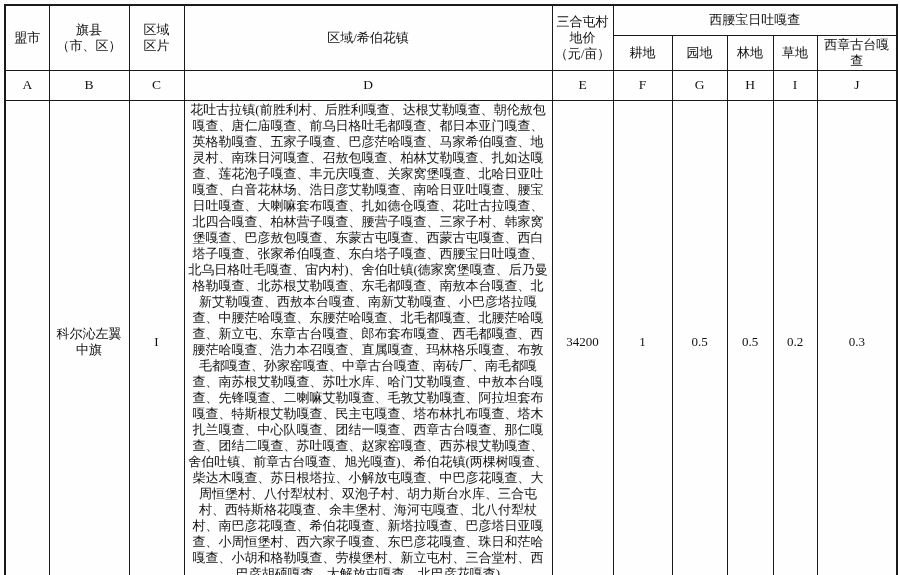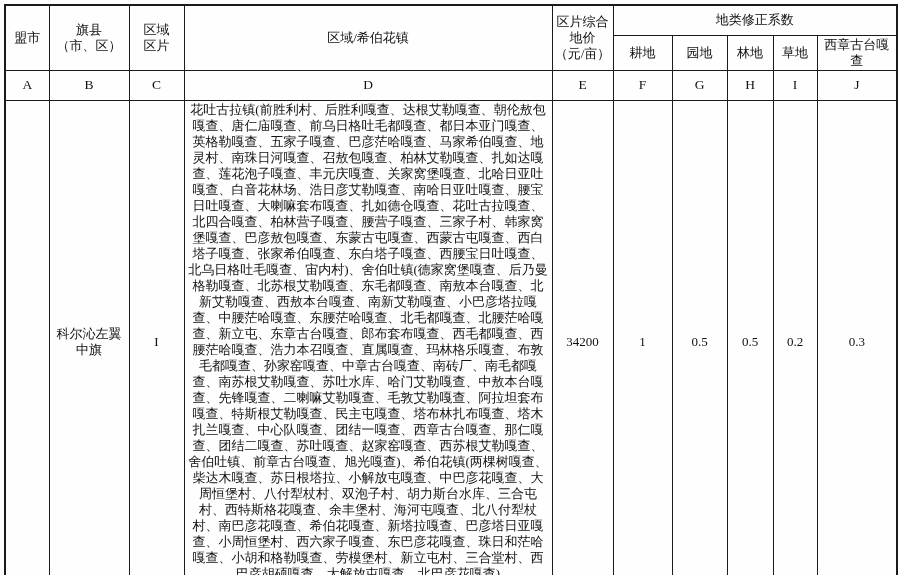--- a/index.html
+++ b/index.html
@@ -76,24 +76,24 @@
       <col style="width:80px">
     </colgroup>
     <tbody>
       <tr class="hdr-top">
         <th rowspan="2">盟市</th>
         <th rowspan="2">旗县
 （市、区）</th>
         <th rowspan="2">区域
 区片</th>
         <th rowspan="2">区域/希伯花镇</th>
-        <th rowspan="2">区片综合
+        <th rowspan="2">三合屯村
 地价
 （元/亩）</th>
-        <th colspan="5">地类修正系数</th>
+        <th colspan="5">西腰宝日吐嘎查</th>
       </tr>
       <tr class="hdr-sub">
         <th>耕地</th>
         <th>园地</th>
         <th>林地</th>
         <th>草地</th>
         <th>西章古台嘎查</th>
       </tr>
       <tr class="letters">
         <td>A</td>

